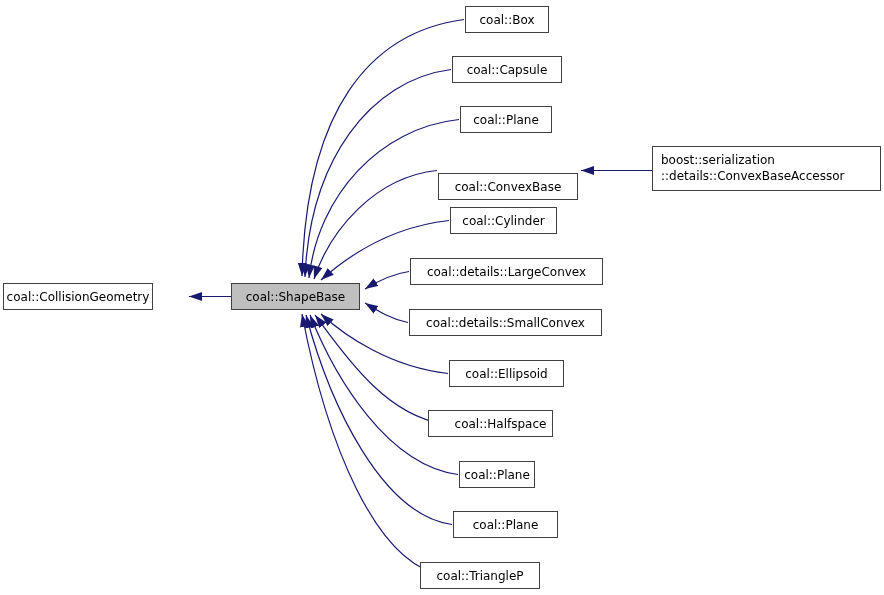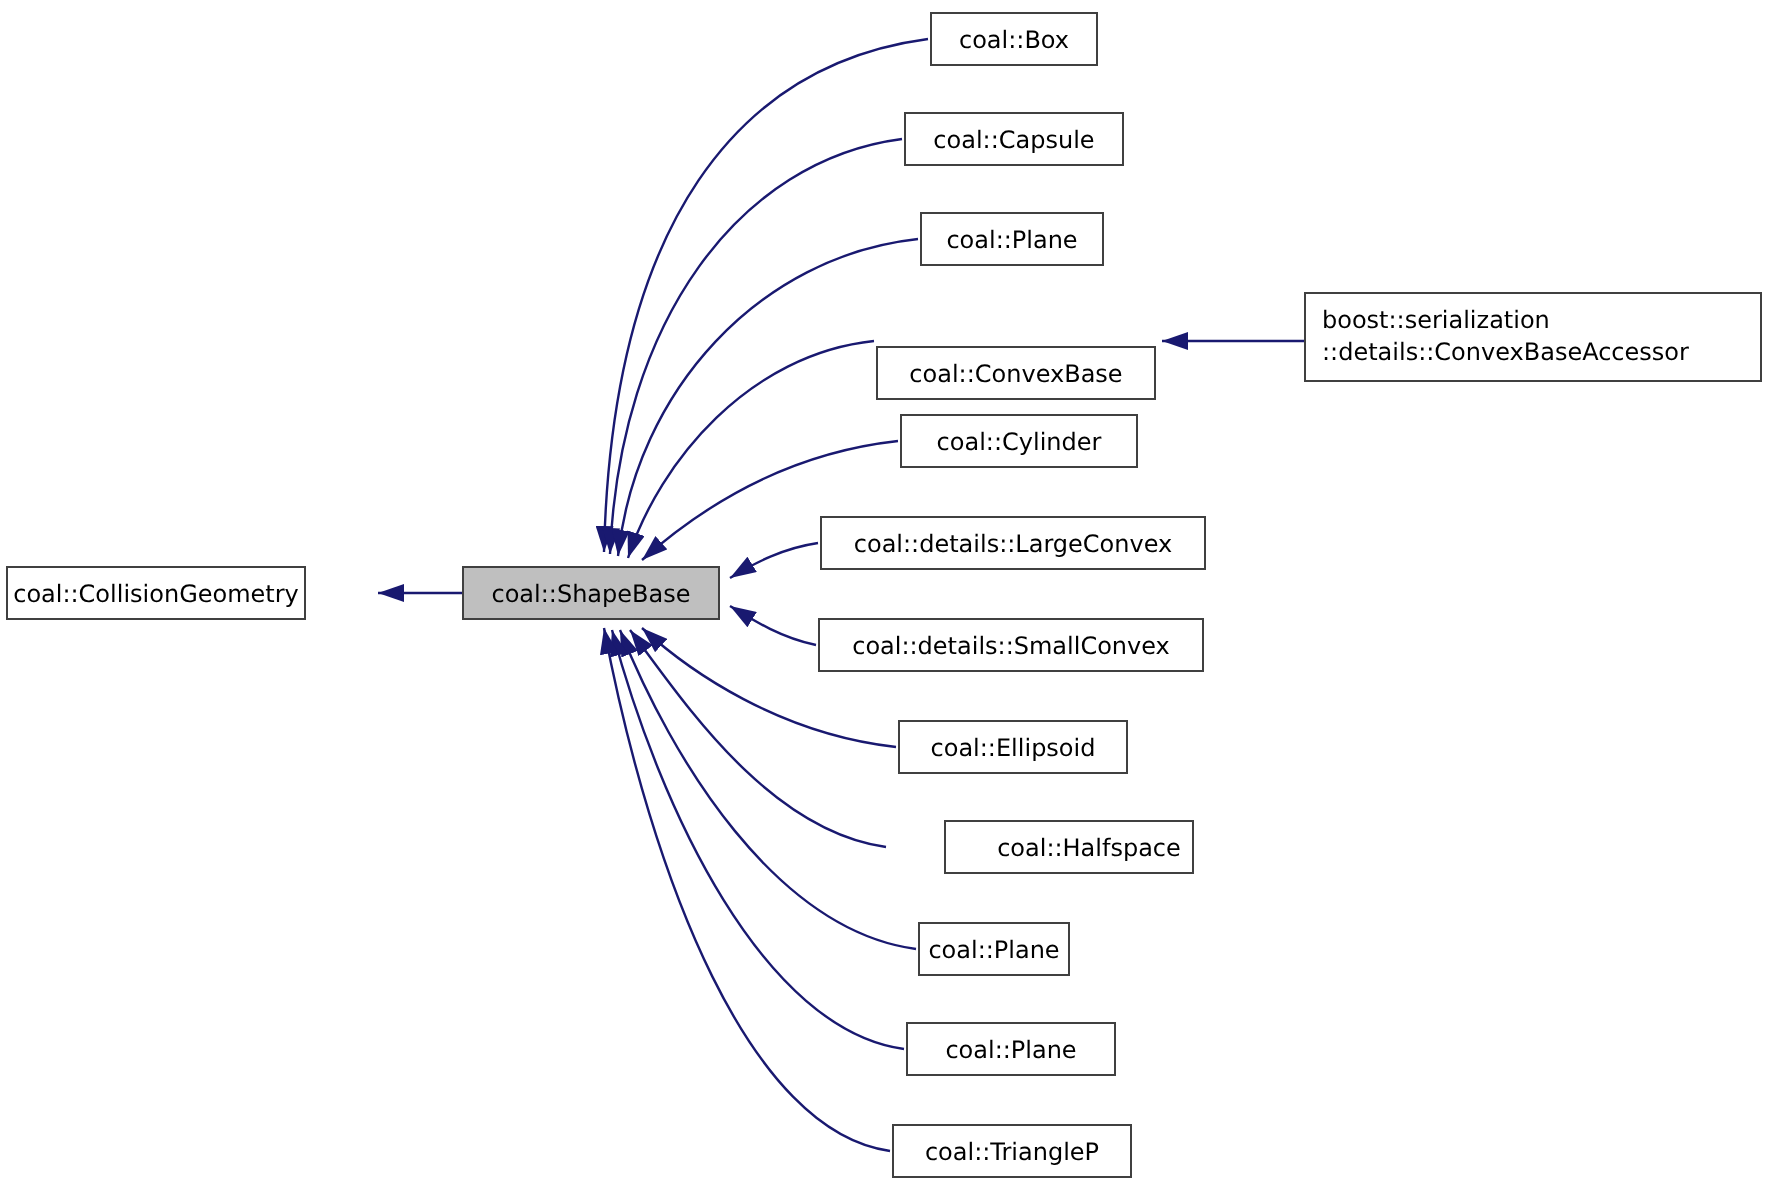--- a/index.html
+++ b/index.html
@@ -100,29 +100,29 @@
 
   <div class="node" style="left:460px; top:106px; width:92px; height:27px;">coal::Plane</div>
 
   <div class="node" style="left:438px; top:157px; width:140px; height:27px;margin-top:16px;">coal::ConvexBase</div>
 
   <div class="node multiline" style="left:652px; top:146px; width:229px; height:45px;">
     <span>boost::serialization</span>
     <span>::details::ConvexBaseAccessor</span>
   </div>
 
-  <div class="node" style="left:450px; top:207px; width:119px; height:27px;">coal::Cylinder</div>
+  <div class="node" style="left:450px; top:207px; width:107px; height:27px;">coal::Cylinder</div>
 
   <div class="node" style="left:410px; top:258px; width:193px; height:27px;">coal::details::LargeConvex</div>
 
   <div class="node" style="left:409px; top:309px; width:193px; height:27px;">coal::details::SmallConvex</div>
 
   <div class="node" style="left:449px; top:360px; width:115px; height:27px;">coal::Ellipsoid</div>
 
-  <div class="node" style="left:472px; top:410px; width:125px; height:27px;padding-left:20px;">coal::Halfspace</div>
+  <div class="node" style="left:428px; top:410px; width:125px; height:27px;padding-left:20px;">coal::Halfspace</div>
 
   <div class="node" style="left:459px; top:461px; width:76px; height:27px;">coal::Plane</div>
 
   <div class="node" style="left:453px; top:511px; width:105px; height:27px;">coal::Plane</div>
 
-  <div class="node" style="left:446px; top:562px; width:120px; height:27px;">coal::TriangleP</div>
+  <div class="node" style="left:420px; top:562px; width:120px; height:27px;">coal::TriangleP</div>
 
 </div>
 
 </body></html>

